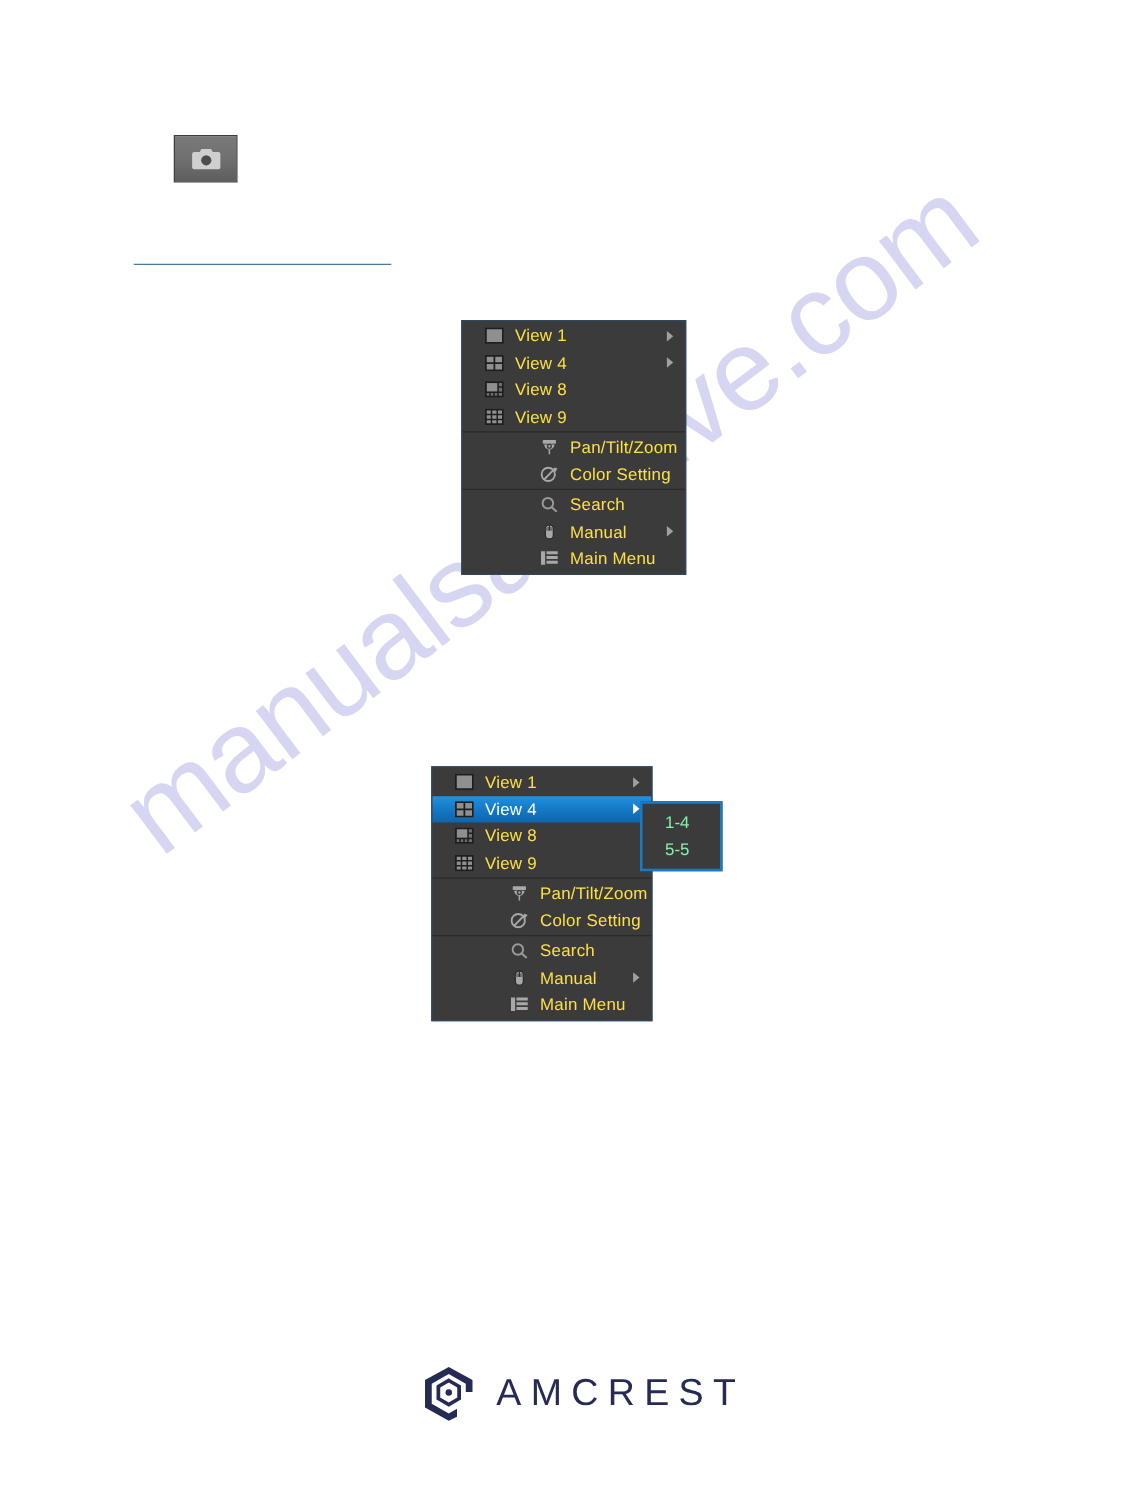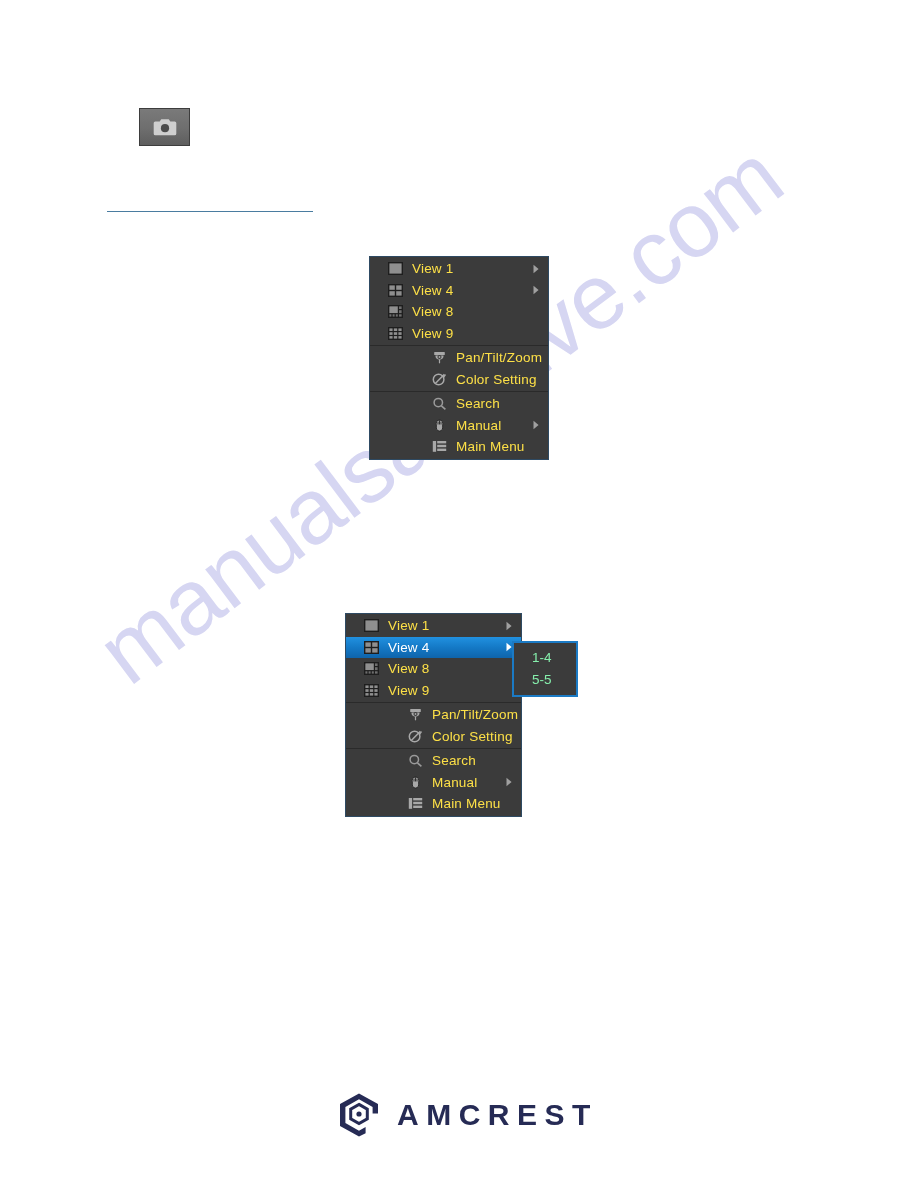--- a/index.html
+++ b/index.html
@@ -148,21 +148,21 @@
     top: 1092px;
     display: flex;
     align-items: center;
     z-index: 3;
   }
   .footer-logo .logo-mark { margin-right: 16px; }
   .footer-logo .logo-mark svg { display: block; }
   .footer-logo .logo-word {
     font-family: "Liberation Sans", sans-serif;
     font-size: 30px;
-    font-weight: 700;
+    font-weight: 400;
     color: #262b55;
     letter-spacing: 7.5px;
     line-height: 1;
   }
 </style>
 </head>
 <body>
 
 <div class="watermark">
   <div class="watermark-text">manualsarchive.com</div>

